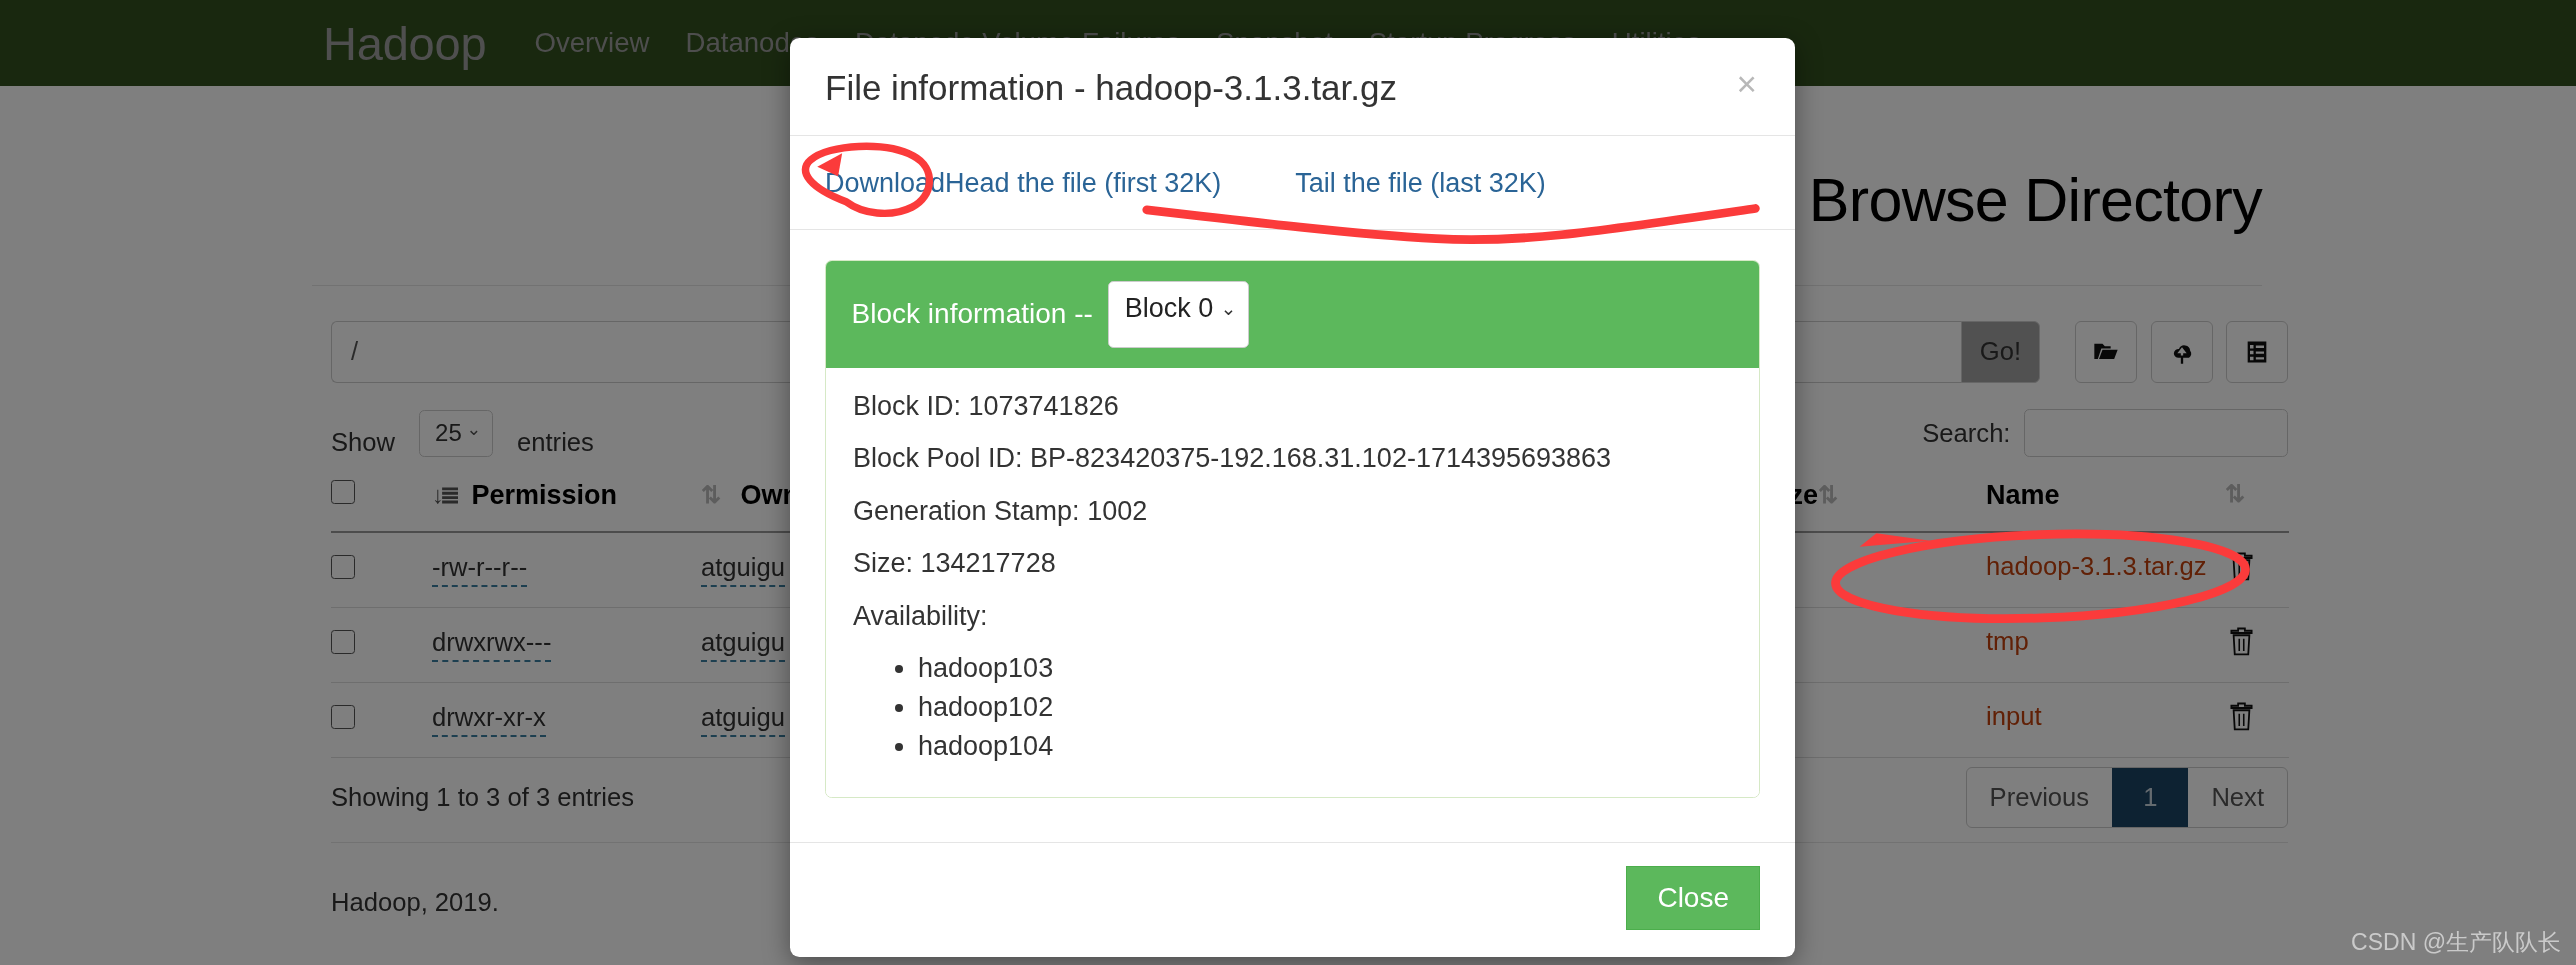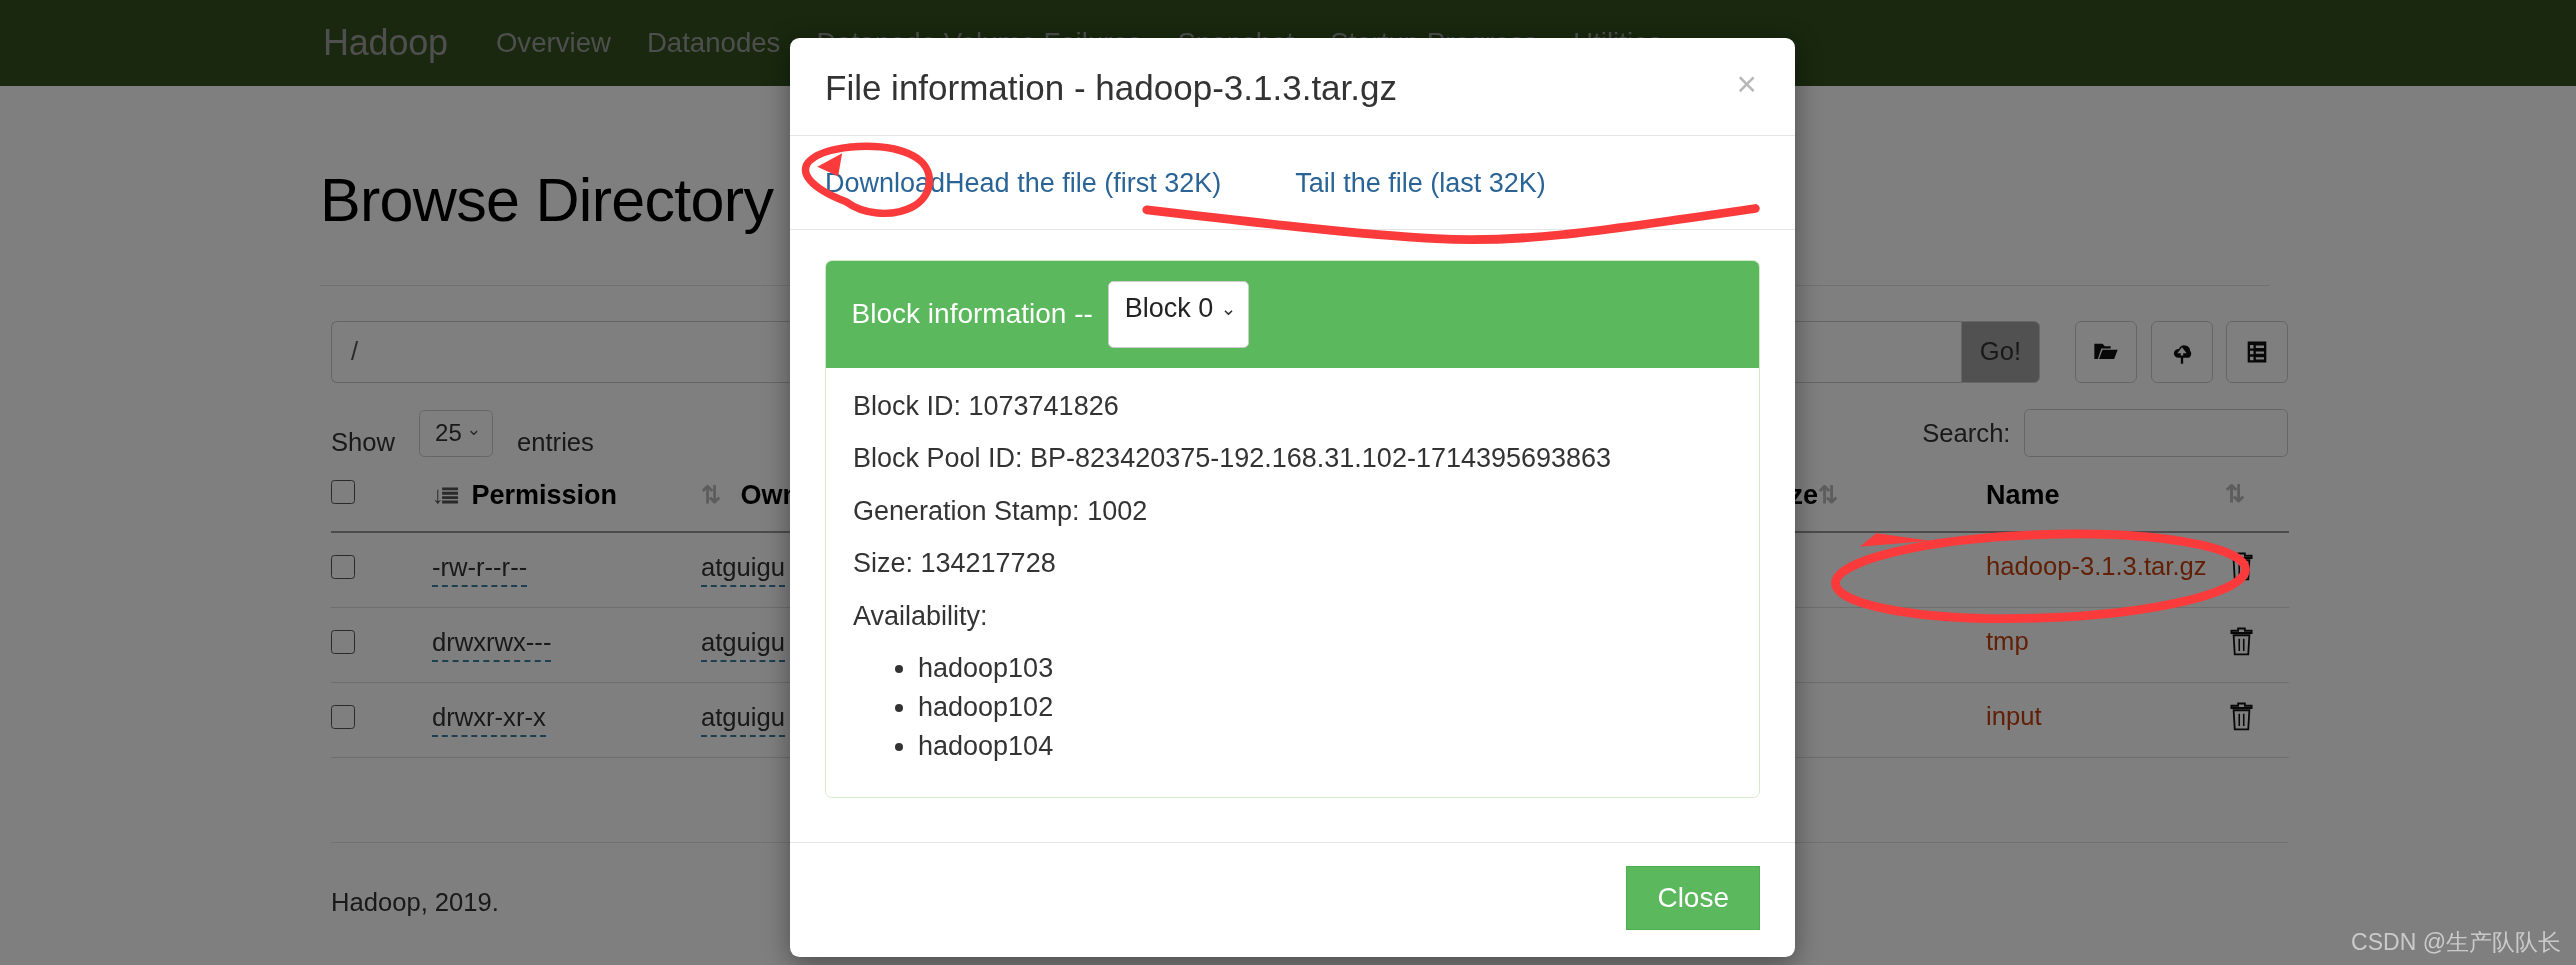--- a/index.html
+++ b/index.html
@@ -35,21 +35,21 @@
   .navbar-inner {
     position: absolute;
     left: 323px; top: 0;
     height: 86px;
     display: flex;
     align-items: center;
     gap: 0px;
   }
   .brand {
     color: #9e9e9e;
-    font-size: 36px;
+    font-size: 47px;
     padding: 0 30px 0 0;
     letter-spacing: -0.2px;
     white-space: nowrap;
   }
   .nav-link {
     color: #9d9d9d;
     font-size: 27.6px;
     padding: 0 18px;
     white-space: nowrap;
   }
@@ -58,23 +58,24 @@
     width: 0; height: 0;
     margin-left: 8.7px;
     border-left: 8px solid transparent;
     border-right: 8px solid transparent;
     border-top: 8px solid #9d9d9d;
     vertical-align: 4.7px;
   }
 
   .container {
     position: absolute;
-    left: 320px;
+    left: 312px;
     top: 86px;
     width: 1950px;
+    text-align: right;
   }
 
   .page-title {
     font-size: 61px;
     color: #000;
     font-weight: normal;
     margin: 84px 0 0 0;
     letter-spacing: -0.7px;
     line-height: 1;
   }
@@ -581,20 +582,28 @@
             <span class="name-link">input</span>
             <span class="trash"><svg viewBox="0 0 24 26">
                   <path d="M9 1h6v2h6v2H3V3h6zM5 7h14l-1 17H6z" fill="none" stroke="#111" stroke-width="1.6"></path>
                   <path d="M10 10v11M14 10v11" stroke="#111" stroke-width="1.4" fill="none"></path>
                 </svg></span>
           </td>
         </tr>
       </tbody>
     </table>
 
+    <div class="table-footer">
+      <div class="showing-txt">Showing 1 to 3 of 3 entries</div>
+      <div class="pager">
+        <div>Previous</div>
+        <div class="active">1</div>
+        <div>Next</div>
+      </div>
+    </div>
 
     <hr class="footer-hr">
     <div class="footer-txt">Hadoop, 2019.</div>
   </div>
 
   <div class="backdrop"></div>
 
   <div class="modal">
     <div class="modal-header">
       <h4 class="modal-title">File information - hadoop-3.1.3.tar.gz</h4>

